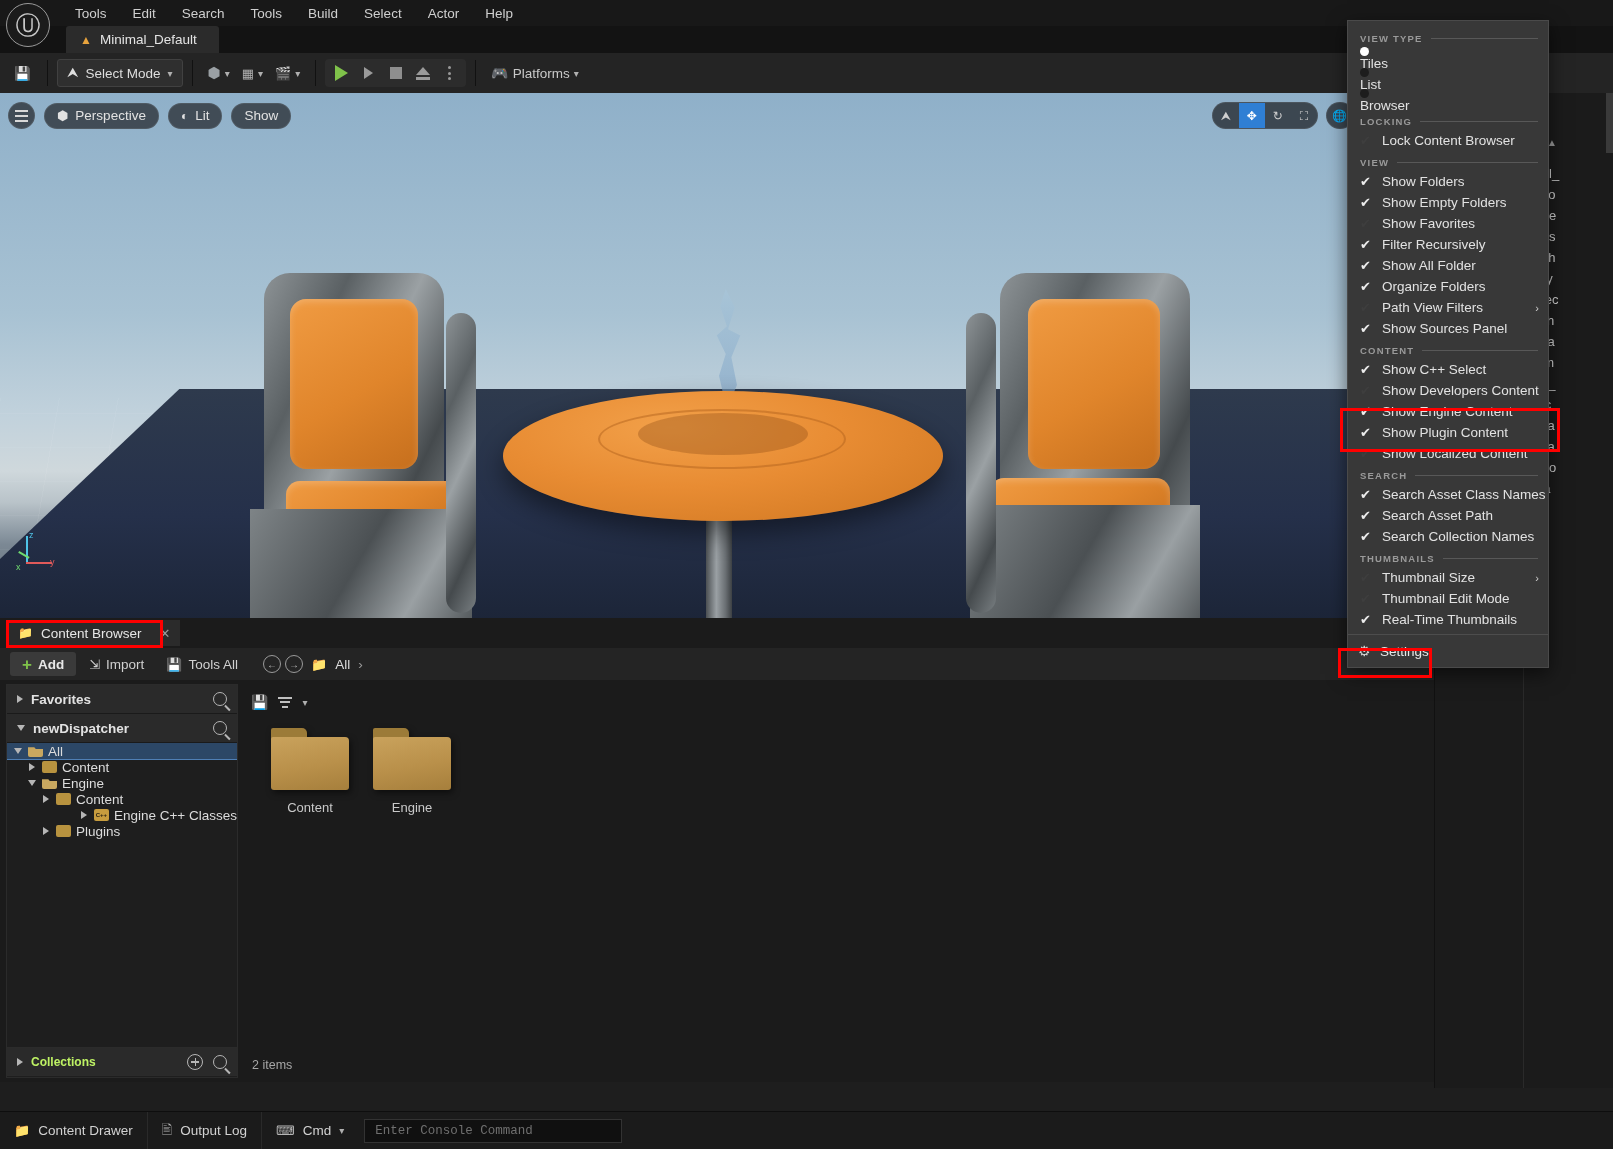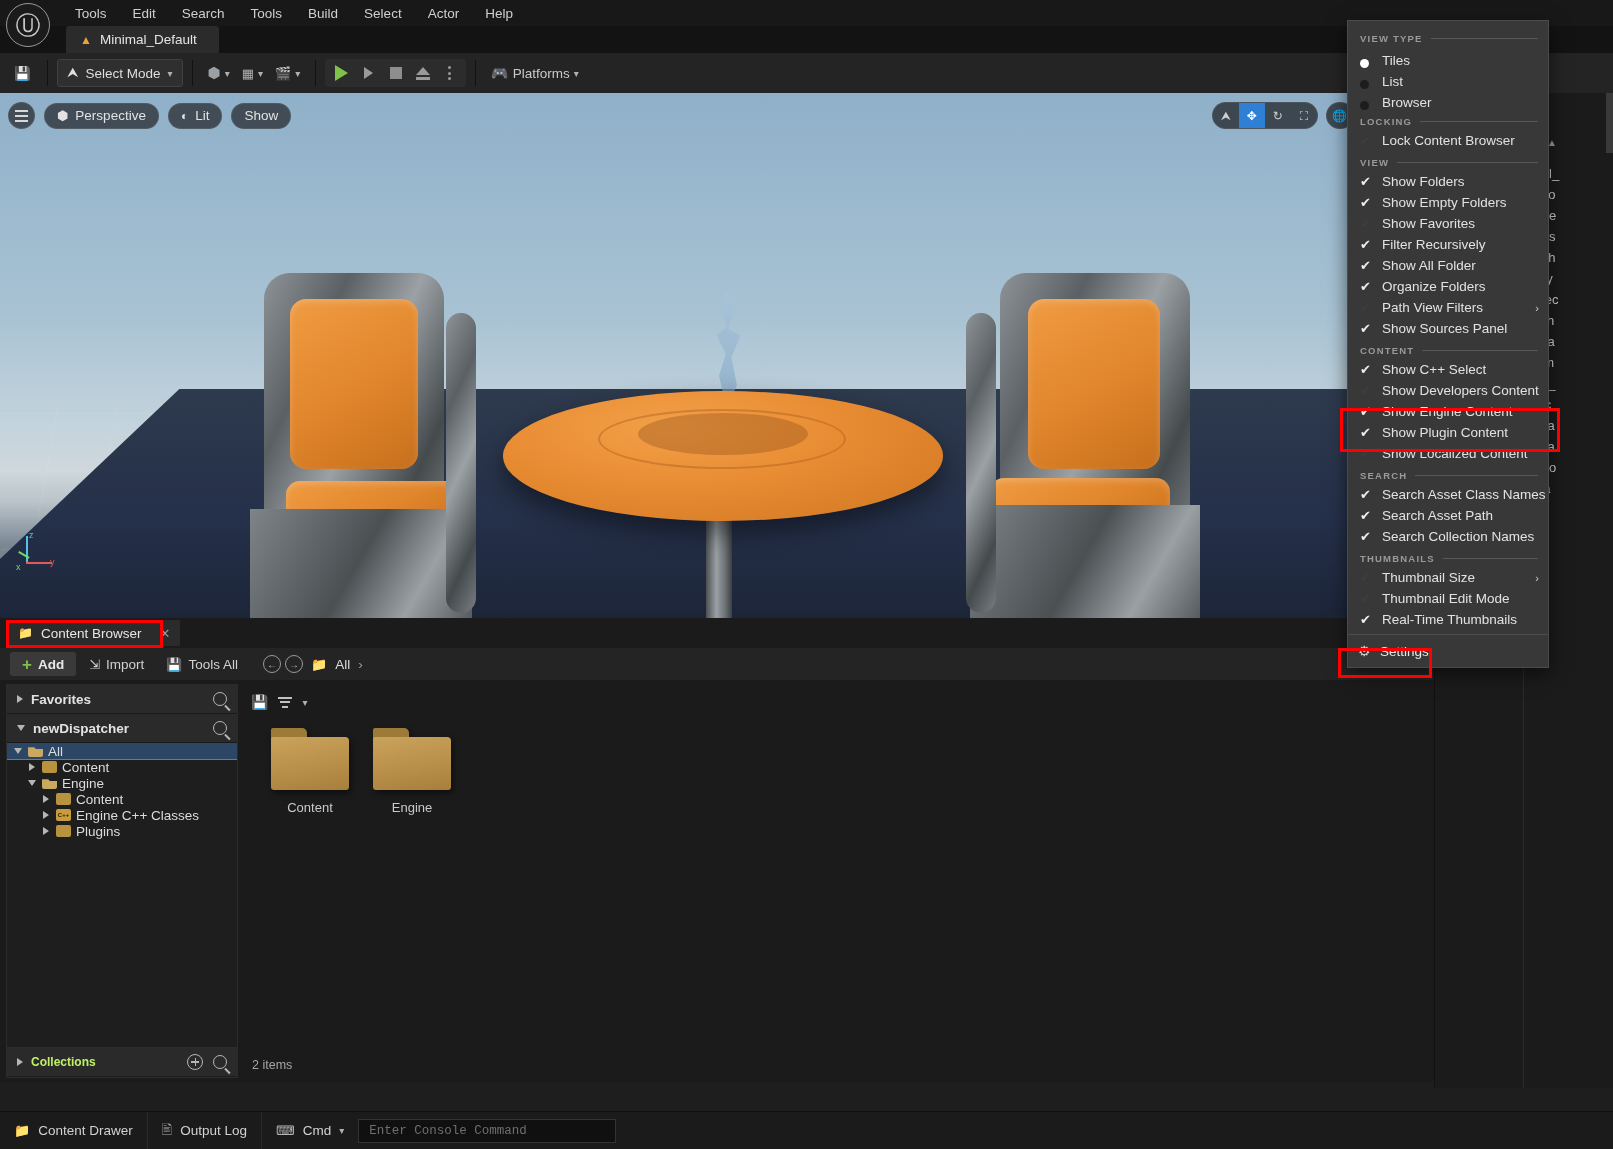--- a/index.html
+++ b/index.html
@@ -287,21 +287,21 @@
   }
   .mp-section span { font-size:9.5px; letter-spacing:1.2px; color:#9a9a9a; font-weight:bold; }
   .mp-section .rule { flex:1; height:1px; background:#585858; }
   .mp-item {
     display:flex; align-items:center; height:21px; padding-left:12px; position:relative;
     font-size:13.5px; color:#e2e2e2; white-space:nowrap;
   }
   .mp-item .ck { width:22px; flex:none; color:#ededed; font-size:13px; }
   .mp-item .ck.off { color:#3e3e3e; }
   .mp-item .arrow { position:absolute; right:9px; color:#cfcfcf; font-size:11px; }
-  .mp-radio { display:flex; align-items:flex-end; height:21px; padding-left:12px; font-size:13.5px; color:#e2e2e2;}
+  .mp-radio { display:flex; align-items:flex-start; height:21px; padding-left:12px; font-size:13.5px; color:#e2e2e2;flex-direction:column;}
   .mp-radio .dot { width:22px; flex:none; display:flex; align-items:center;}
   .mp-radio .dot i { width:9px;height:9px;border-radius:50%; background:#1d1d1d; display:block; }
   .mp-radio .dot i.on { background:#ffffff; }
   .mp-sep { height:1px; background:#4d4d4d; margin:4px 0; }
   .mp-settings {
     display:flex; align-items:center; gap:8px; height:24px; padding-left:10px;
     font-size:13.5px; color:#e8e8e8;
   }
   .gear { width:14px;height:14px; position:relative; color:#d0d0d0; font-size:14px; line-height:14px;}
 
@@ -313,21 +313,21 @@
     position:absolute; left:0; bottom:0; width:1613px; height:38px;
     background:#1b1b1b; border-top:1px solid #0e0e0e;
     display:flex; align-items:center;
   }
   .sb-btn {
     display:flex; align-items:center; gap:8px; height:38px; padding:0 14px;
     color:#d2d2d2; font-size:13.5px; border-right:1px solid #2a2a2a;
   }
   .cmd-box {
     width:258px; height:24px; background:#101010; border:1px solid #333;
-    display:flex; align-items:center; padding:0 10px; 
+    display:flex; align-items:center; padding:0 10px; margin-left:6px;
     color:#6f6f6f; font-family:"Liberation Mono", monospace; font-size:12.5px;
   }
   .mini-icn { color:#b5b5b5; font-size:13px; }
   .scrollbar-v {
     position:absolute; right:0; top:93px; width:7px; height:60px; background:#3a3a3a;
   }
 </style>
 </head>
 <body>
 
@@ -566,21 +566,21 @@
             <span class="fold open"></span>
             <span>Engine</span>
           </div>
           <div class="trow" style="padding-left: 34px;">
             <span class="arw">
               <span class="tri-r"></span>
             </span>
             <span class="fold shut"></span>
             <span>Content</span>
           </div>
-          <div class="trow" style="padding-left: 34px;">
+          <div class="trow" style="padding-left: 34px; justify-content: flex-end;">
             <span class="arw">
               <span class="tri-r"></span>
             </span>
             <span class="fold cpp"></span>
             <span>Engine C++ Classes</span>
           </div>
           <div class="trow" style="padding-left: 34px;">
             <span class="arw">
               <span class="tri-r"></span>
             </span>

